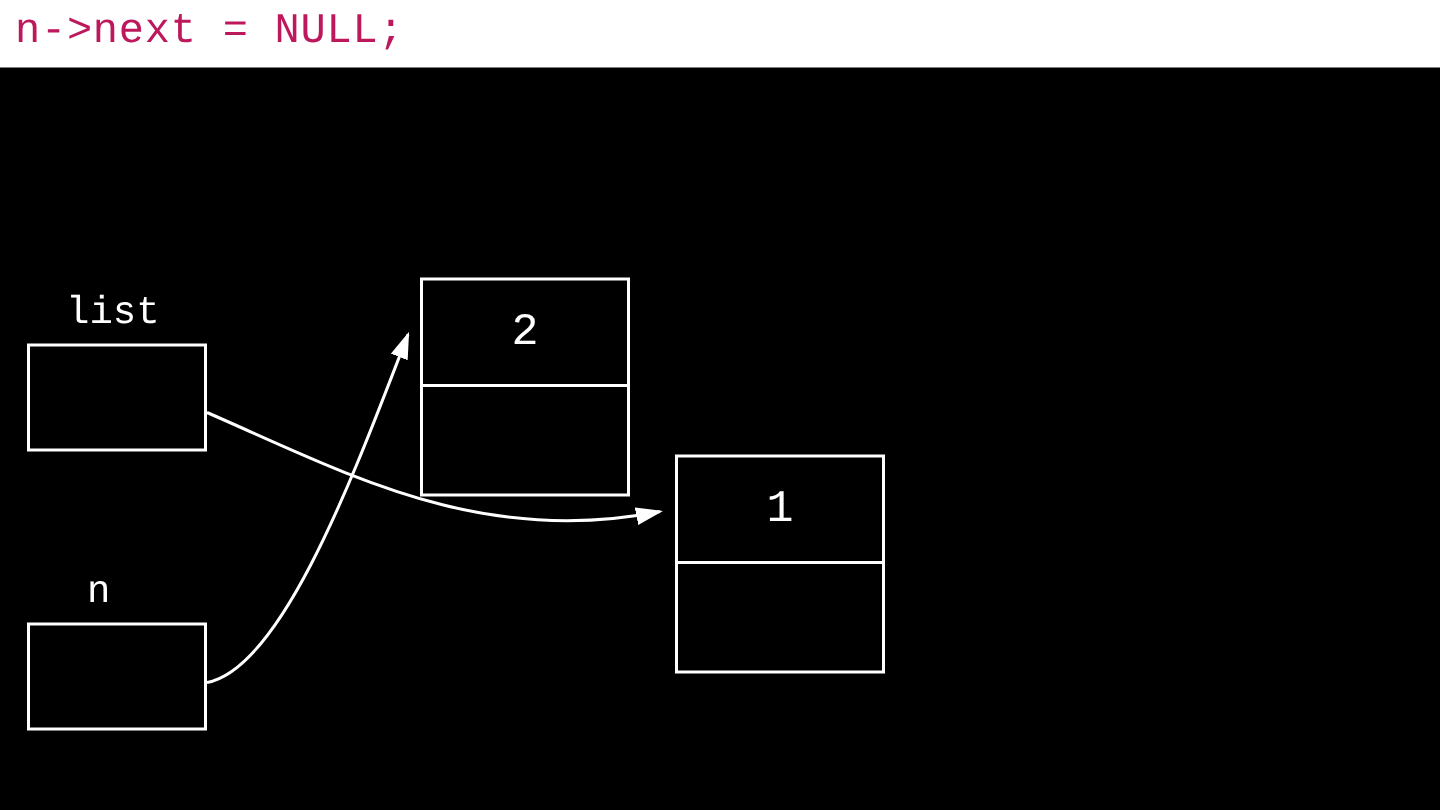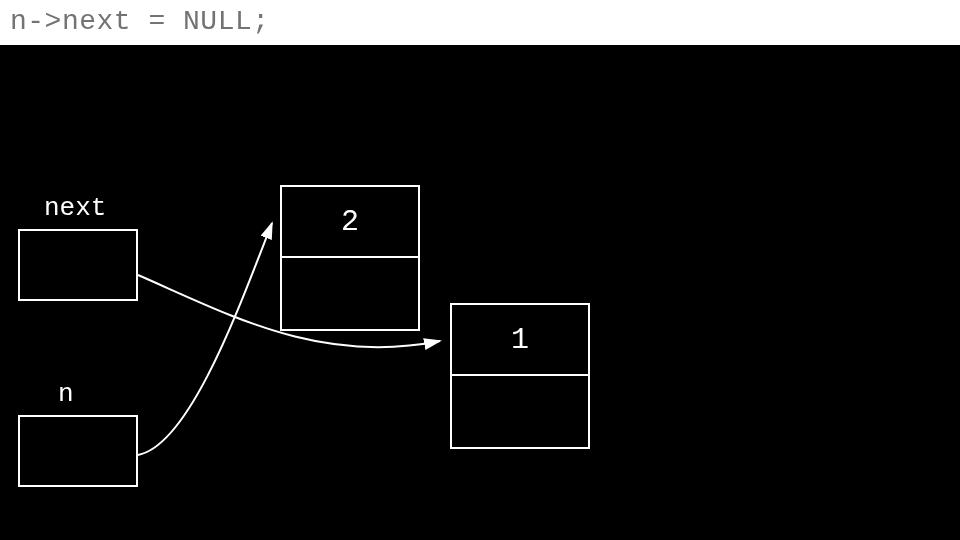--- a/index.html
+++ b/index.html
@@ -6,21 +6,21 @@
     margin: 0;
     padding: 0;
     width: 960px;
     height: 540px;
     background: #000;
     font-family: "Consolas", "Courier New", monospace;
     overflow: hidden;
   }
   .code-bar {
     background: #fff;
-    color: #737373;
+    color: #be185d;
     font-size: 28px;
     padding: 6px 28px 8px 10px;
     letter-spacing: 0.5px;
   }
   .stage {
     position: relative;
     width: 960px;
     height: 495px;
     color: #fff;
   }
@@ -57,21 +57,21 @@
     pointer-events: none;
   }
 </style>
 </head>
 <body>
 
 <div class="code-bar">n-&gt;next = NULL;</div>
 
 <div class="stage">
 
-  <div class="lbl" style="left:44px; top:148px;">next</div>
+  <div class="lbl" style="left:44px; top:148px;">list</div>
 
   <div class="box" style="left:18px; top:184px; width:120px; height:72px;"></div>
 
   <div class="lbl" style="left:58px; top:334px;">n</div>
 
   <div class="box" style="left:18px; top:370px; width:120px; height:72px;"></div>
 
   <div class="node" style="left:280px; top:140px; width:140px; height:146px;">
     <div class="half top">2</div>
     <div class="half"></div>

